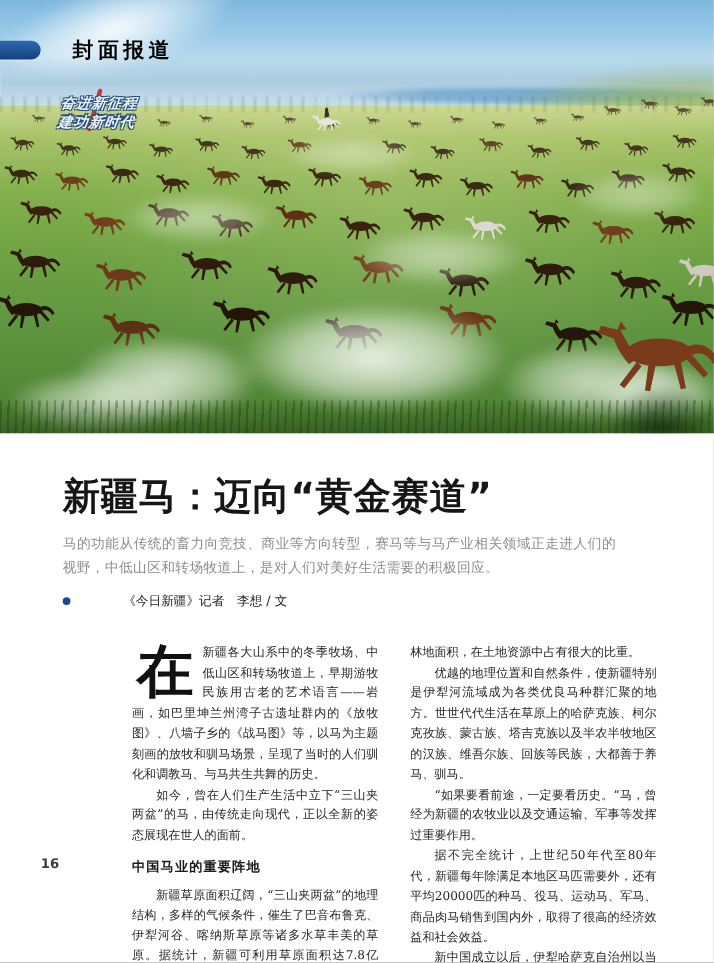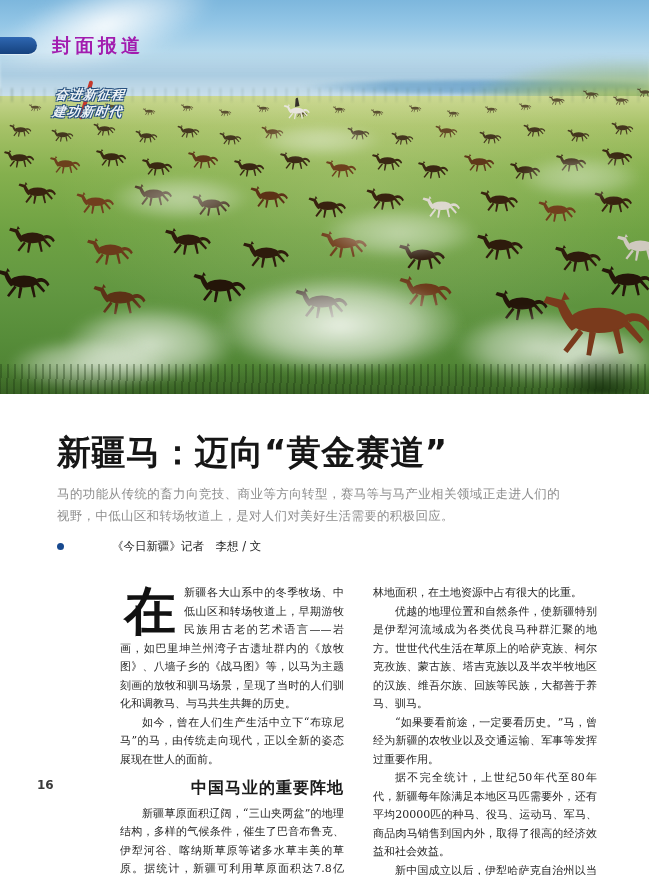--- a/index.html
+++ b/index.html
@@ -51,39 +51,39 @@
   
   .wm{left:54px;top:86px;transform:skewX(-8deg);
       font-weight:bold;font-style:italic;font-size:13px;line-height:17px;letter-spacing:1px;
       color:#eef3f6;text-shadow:1px 1px 0 #27507e,-1px -1px 0 #27507e,1px -1px 0 #27507e,-1px 1px 0 #27507e;}
   .wm div{position:static;}
   .redstripe{left:84px;top:80px;width:4px;height:40px;background:#c6392b;transform:rotate(16deg);border-radius:2px;}
 
   
   .tab{left:0;top:37px;width:37px;height:17px;border-radius:0 9px 9px 0;
        background:linear-gradient(180deg,#2f67b2,#15427e);box-shadow:0 1px 1px rgba(255,255,255,.5);}
-  .tablabel{left:52px;top:33px;font-family:"DejaVu Serif","Liberation Serif",serif;
-       font-size:19px;font-weight:bold;letter-spacing:4px;color:#a21caf;}
+  .tablabel{left:66px;top:33px;font-family:"DejaVu Serif","Liberation Serif",serif;
+       font-size:19px;font-weight:bold;letter-spacing:4px;color:#000000;}
 
   
   .content{position:absolute;left:0;top:394px;width:649px;}
   .title{margin:42px 12px 0 57px;font-size:34px;line-height:32px;font-weight:900;color:#161616;letter-spacing:.5px;}
   .summary{margin:15px 57px 0 57px;width:503px;font-size:12.5px;line-height:22px;color:#8c8c8c;
        text-align:justify;letter-spacing:.3px;}
   .byline{margin:12px 0 0 57px;font-size:11.5px;color:#1d1d1d;display:flex;align-items:center;gap:40px;}
   .dot{width:7px;height:7px;border-radius:50%;background:#17498f;margin-right:8px;}
   .cols{margin:30px 0 0 120px;width:477px;display:flex;gap:29px;
        font-family:"DejaVu Serif","Liberation Serif",serif;font-size:11px;line-height:18.5px;color:#262626;}
   .col{width:224px;text-align:justify;}
   .col p{margin:0;}
   .indent{text-indent:2em;}
   .dropcap{float:left;font-size:52px;line-height:48px;font-weight:bold;color:#111;
        padding:3px 8px 0 4px;font-family:"DejaVu Serif","Liberation Serif",serif;}
   .colhead{margin:10px 0 7px 0;font-family:"DejaVu Sans","Liberation Sans",sans-serif;
-       font-size:16px;font-weight:bold;color:#1a1a1a;text-align:right;letter-spacing:1px;}
+       font-size:12px;font-weight:bold;color:#1a1a1a;text-align:left;letter-spacing:1px;}
   .pagenum{position:absolute;left:37px;top:778px;font-size:12px;font-weight:bold;color:#3a3a3a;}
 </style>
 </head>
 <body>
 
 <div class="page">
 
   <div class="photo">
     <div class="sky"></div>
     <div class="cloud"></div>
@@ -238,21 +238,21 @@
     <div class="byline">
       <span class="dot"></span>
       <span>《今日新疆》记者　李想 / 文</span>
     </div>
 
     <div class="cols">
       <div class="col">
         <p class="para">
           <span class="dropcap">在</span><span>新疆各大山系中的冬季牧场、中低山区和转场牧道上，早期游牧民族用古老的艺术语言——岩画，如巴里坤兰州湾子古遗址群内的《放牧图》、八墙子乡的《战马图》等，以马为主题刻画的放牧和驯马场景，呈现了当时的人们驯化和调教马、与马共生共舞的历史。</span>
         </p>
-        <p class="para indent">如今，曾在人们生产生活中立下“布琼尼马”的马，由传统走向现代，正以全新的姿态展现在世人的面前。</p>
+        <p class="para indent">如今，曾在人们生产生活中立下“三山夹两盆”的马，由传统走向现代，正以全新的姿态展现在世人的面前。</p>
         <h3 class="colhead">中国马业的重要阵地</h3>
         <p class="para indent">新疆草原面积辽阔，“三山夹两盆”的地理结构，多样的气候条件，催生了巴音布鲁克、伊犁河谷、喀纳斯草原等诸多水草丰美的草原。据统计，新疆可利用草原面积达7.8亿亩，草地面积远超耕地面积和</p>
       </div>
       <div class="col">
         <p class="para">林地面积，在土地资源中占有很大的比重。</p>
         <p class="para indent">优越的地理位置和自然条件，使新疆特别是伊犁河流域成为各类优良马种群汇聚的地方。世世代代生活在草原上的哈萨克族、柯尔克孜族、蒙古族、塔吉克族以及半农半牧地区的汉族、维吾尔族、回族等民族，大都善于养马、驯马。</p>
         <p class="para indent">“如果要看前途，一定要看历史。”马，曾经为新疆的农牧业以及交通运输、军事等发挥过重要作用。</p>
         <p class="para indent">据不完全统计，上世纪50年代至80年代，新疆每年除满足本地区马匹需要外，还有平均20000匹的种马、役马、运动马、军马、商品肉马销售到国内外，取得了很高的经济效益和社会效益。</p>
         <p class="para indent">新中国成立以后，伊犁哈萨克自治州以当地哈萨克马为母本，以奥尔洛夫马、布琼尼马、顿河马等为</p>
       </div>

